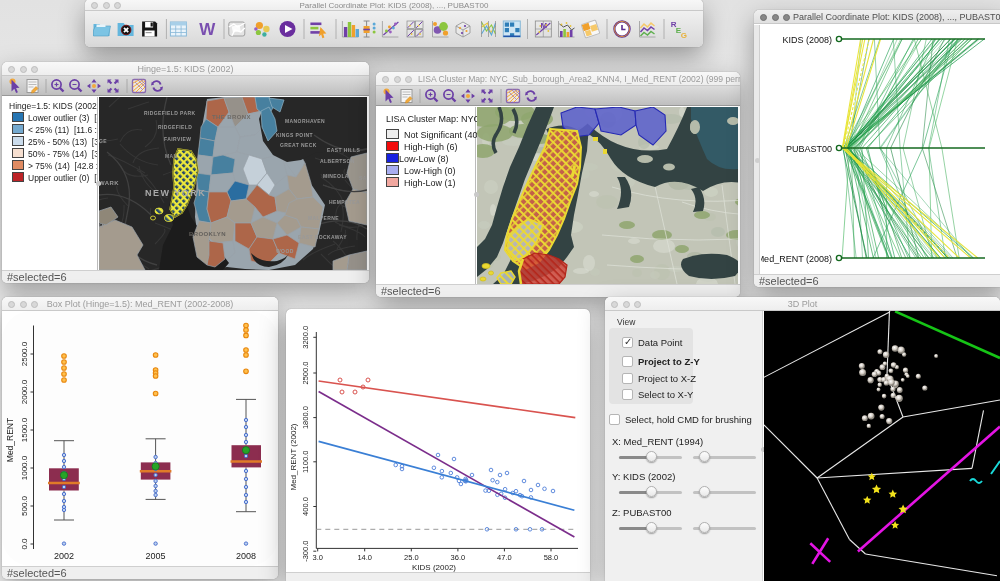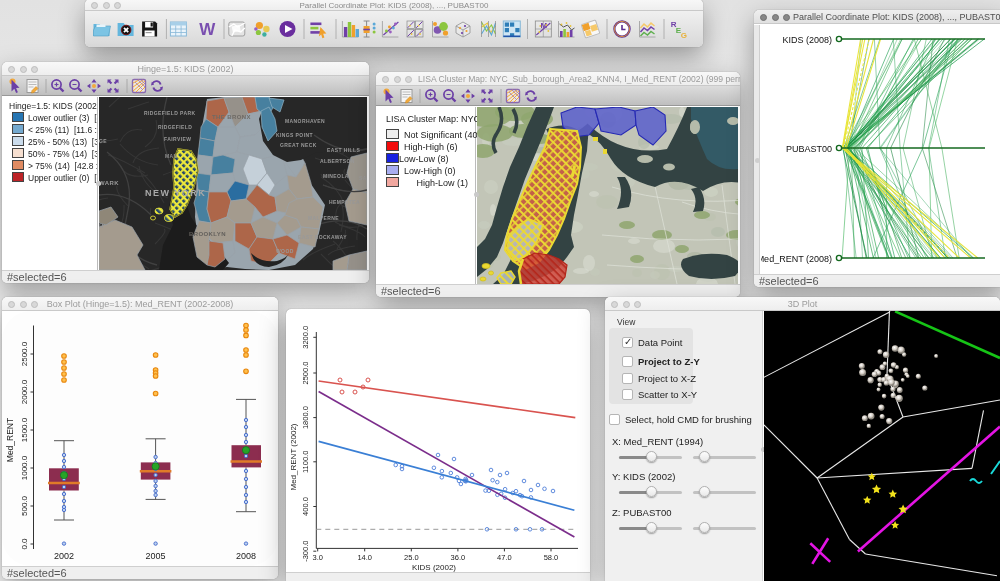--- a/index.html
+++ b/index.html
@@ -456,21 +456,21 @@
       <tr>
             <td><span style="display:inline-block;width:13px;height:10px;background:#1822e0;border:1px solid #444;"></span></td>
             <td style="white-space:nowrap;">Low-Low (8)</td>
           </tr>
       <tr>
             <td><span style="display:inline-block;width:13px;height:10px;background:#a9aef0;border:1px solid #444;"></span></td>
             <td style="padding-left:5px;white-space:nowrap;">Low-High (0)</td>
           </tr>
       <tr>
             <td><span style="display:inline-block;width:13px;height:10px;background:#f2a8a0;border:1px solid #444;"></span></td>
-            <td style="padding-left:5px;white-space:nowrap;text-align:center;">High-Low (1)</td>
+            <td style="padding-left:5px;white-space:nowrap;">High-Low (1)</td>
           </tr>
     </tbody>
       </table>
   </div>
   <span style="position:absolute; left:97.5px; top:120px; width:5px; height:5px; border-radius:50%; background:#c9c9c9; z-index:5;"></span>
   <div style="position:absolute; left:101px; top:35px; right:2px; bottom:13px; background:#c7ccc0; overflow:hidden;">
     <svg width="466" height="177" id="lisamap">
         <defs>
           <pattern id="lhatch" width="6" height="6" patternUnits="userSpaceOnUse" patternTransform="rotate(45)">
             <rect width="6" height="6" fill="#c8452c" fill-opacity="0.82"></rect>
@@ -971,21 +971,21 @@
   <div style="position:absolute; left:0; top:14px; bottom:0; width:158px; background:#f0f0f0; border-right:1px solid #d0d0d0; font-size:10px; color:#222;">
     <div style="position:absolute; left:12px; top:6px; font-size:8.5px; color:#333;">View</div>
     <div style="position:absolute; left:4px; top:17px; width:84px; height:76px; background:#e3e3e3; border-radius:4px;"></div>
     <div class="cb chk" style="left:17px; top:26px;"></div>
       <div class="cblbl" style="left:33px; top:26px;">Data Point</div>
     <div class="cb" style="left:17px; top:45px;"></div>
       <div class="cblbl" style="left:33px; top:45px;font-weight:bold;">Project to Z-Y</div>
     <div class="cb" style="left:17px; top:62px;"></div>
       <div class="cblbl" style="left:33px; top:62px;">Project to X-Z</div>
     <div class="cb" style="left:17px; top:78px;"></div>
-      <div class="cblbl" style="left:33px; top:78px;">Scatter to X-Y</div>
+      <div class="cblbl" style="left:33px; top:78px;">Select to X-Y</div>
     <div class="cb" style="left:4px; top:103px;"></div>
       <div class="cblbl" style="left:20px; top:103px;">Select, hold CMD for brushing</div>
     <div class="axlbl" style="left:7px; top:125px;">X: Med_RENT (1994)</div>
     <div class="slider" style="left:14px; top:141px;">
         <span class="fill" style="width:32px;"></span>
         <span class="knob" style="left:27px;"></span>
       </div>
     <div class="slider" style="left:88px; top:141px;">
         <span class="knob" style="left:6px;"></span>
       </div>

